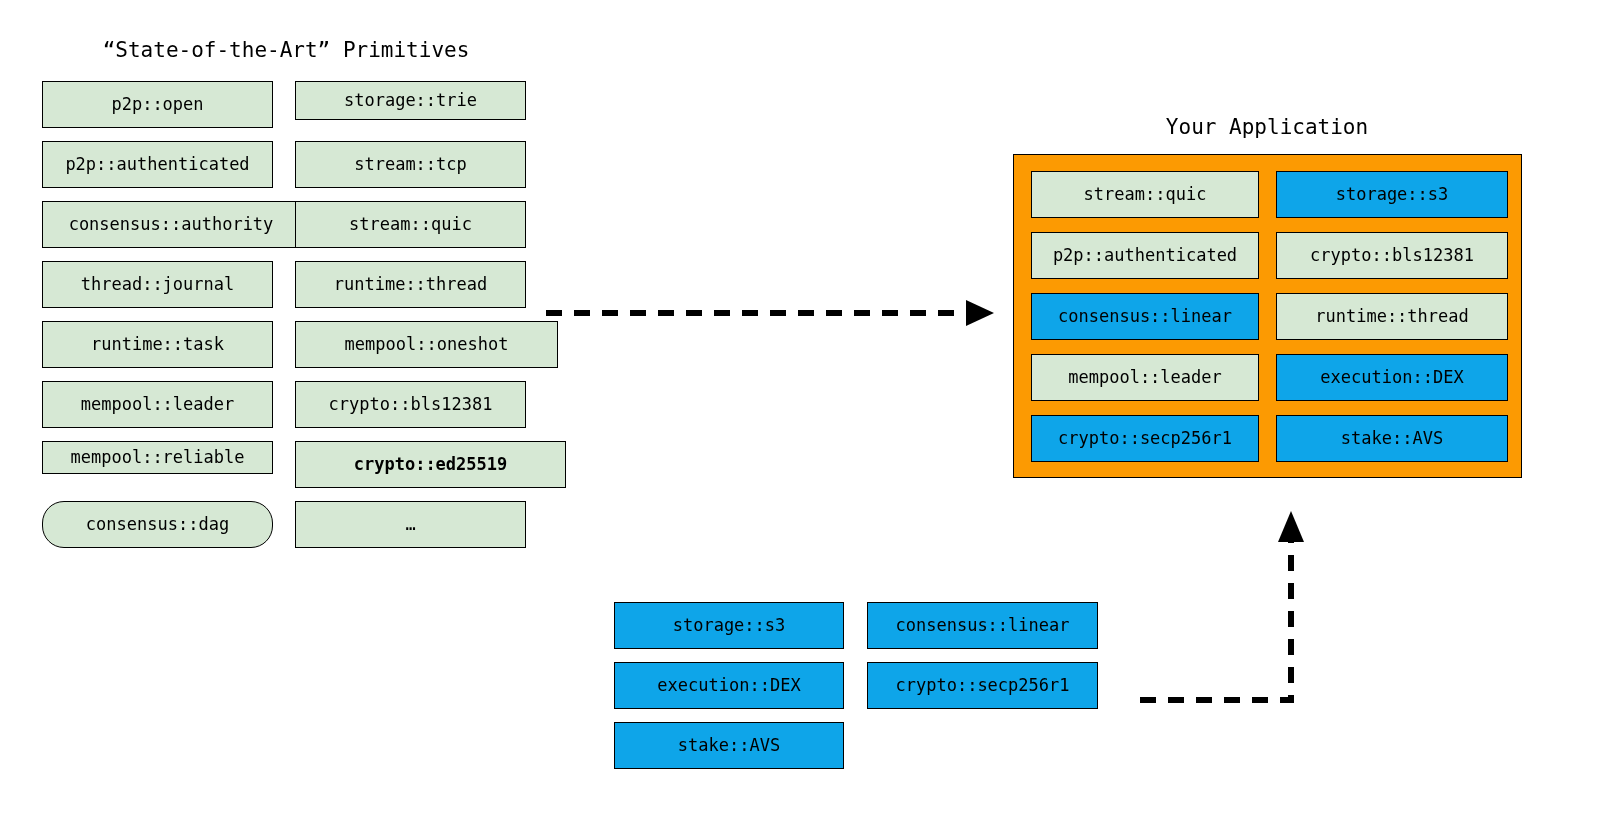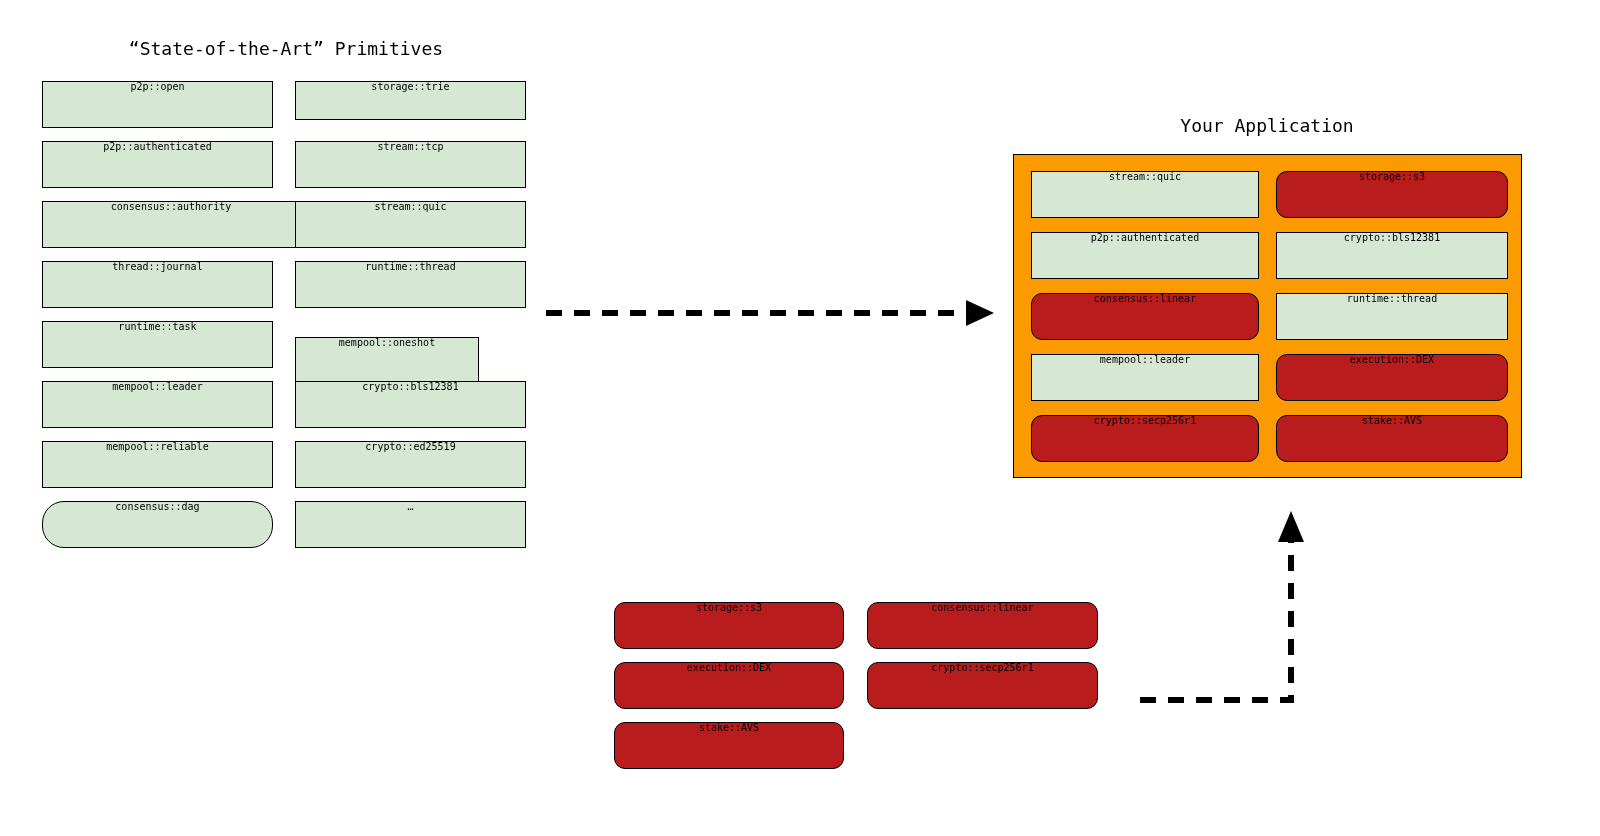--- a/index.html
+++ b/index.html
@@ -14,41 +14,41 @@
   #canvas {
     position: relative;
     width: 1600px;
     height: 836px;
     background: #ffffff;
     overflow: hidden;
   }
   .section-title {
     position: absolute;
     font-family: "DejaVu Sans Mono", "Liberation Mono", monospace;
-    font-size: 18px;
+    font-size: 21px;
     color: #000000;
     white-space: nowrap;
     letter-spacing: 0px;
     text-align: center;
   }
   .chip {
     position: absolute;
     box-sizing: border-box;
     border: 1.3px solid #000000;
     display: flex;
-    align-items: flex-start;
+    align-items: center;
     justify-content: center;
     font-family: "DejaVu Sans Mono", "Liberation Mono", monospace;
-    font-size: 10px;
+    font-size: 17px;
     color: #000000;
     white-space: nowrap;
     line-height: 1;
   }
   .chip.green { background: #d6e8d4; }
-  .chip.pink  { background: #b91c1c; border-radius: 11px; }
+  .chip.pink  { background: #0ea5e9; }
   .app-panel {
     position: absolute;
     box-sizing: border-box;
     border: 1.3px solid #000000;
     background: #fc9a02;
   }
   .arrow-svg {
     position: absolute;
     left: 0;
     top: 0;
@@ -76,47 +76,47 @@
       </div>
       <div class="chip green" style="left: 42px; top: 261px; width: 231px; height: 47px;">
         <span>thread::journal</span>
       </div>
       <div class="chip green" style="left: 42px; top: 321px; width: 231px; height: 47px;">
         <span>runtime::task</span>
       </div>
       <div class="chip green" style="left: 42px; top: 381px; width: 231px; height: 47px;">
         <span>mempool::leader</span>
       </div>
-      <div class="chip green" style="left: 42px; top: 441px; width: 231px; height: 47px;">
+      <div class="chip green" style="left: 42px; top: 441px; width: 231px; height: 33px;">
         <span>mempool::reliable</span>
       </div>
       <div class="chip green" style="left: 42px; top: 501px; width: 231px; height: 47px; border-radius: 22px;">
         <span>consensus::dag</span>
       </div>
     </div>
   <div id="primitives-right">
       <div class="chip green" style="left: 295px; top: 81px; width: 231px; height: 39px;">
         <span>storage::trie</span>
       </div>
       <div class="chip green" style="left: 295px; top: 141px; width: 231px; height: 47px;">
         <span>stream::tcp</span>
       </div>
       <div class="chip green" style="left: 295px; top: 201px; width: 231px; height: 47px;">
         <span>stream::quic</span>
       </div>
       <div class="chip green" style="left: 295px; top: 261px; width: 231px; height: 47px;">
         <span>runtime::thread</span>
       </div>
-      <div class="chip green" style="left: 295px; top: 321px; width: 184px; height: 47px; margin-top: 16px;">
+      <div class="chip green" style="left: 295px; top: 321px; width: 263px; height: 47px;">
         <span>mempool::oneshot</span>
       </div>
       <div class="chip green" style="left: 295px; top: 381px; width: 231px; height: 47px;">
         <span>crypto::bls12381</span>
       </div>
-      <div class="chip green" style="left: 295px; top: 441px; width: 231px; height: 47px;">
+      <div class="chip green" style="left: 295px; top: 441px; width: 271px; height: 47px; font-weight: bold;">
         <span>crypto::ed25519</span>
       </div>
       <div class="chip green" style="left: 295px; top: 501px; width: 231px; height: 47px;">
         <span>…</span>
       </div>
     </div>
 
 
   <div id="extensions-left">
       <div class="chip pink" style="left: 614px; top: 602px; width: 230px; height: 47px;">

